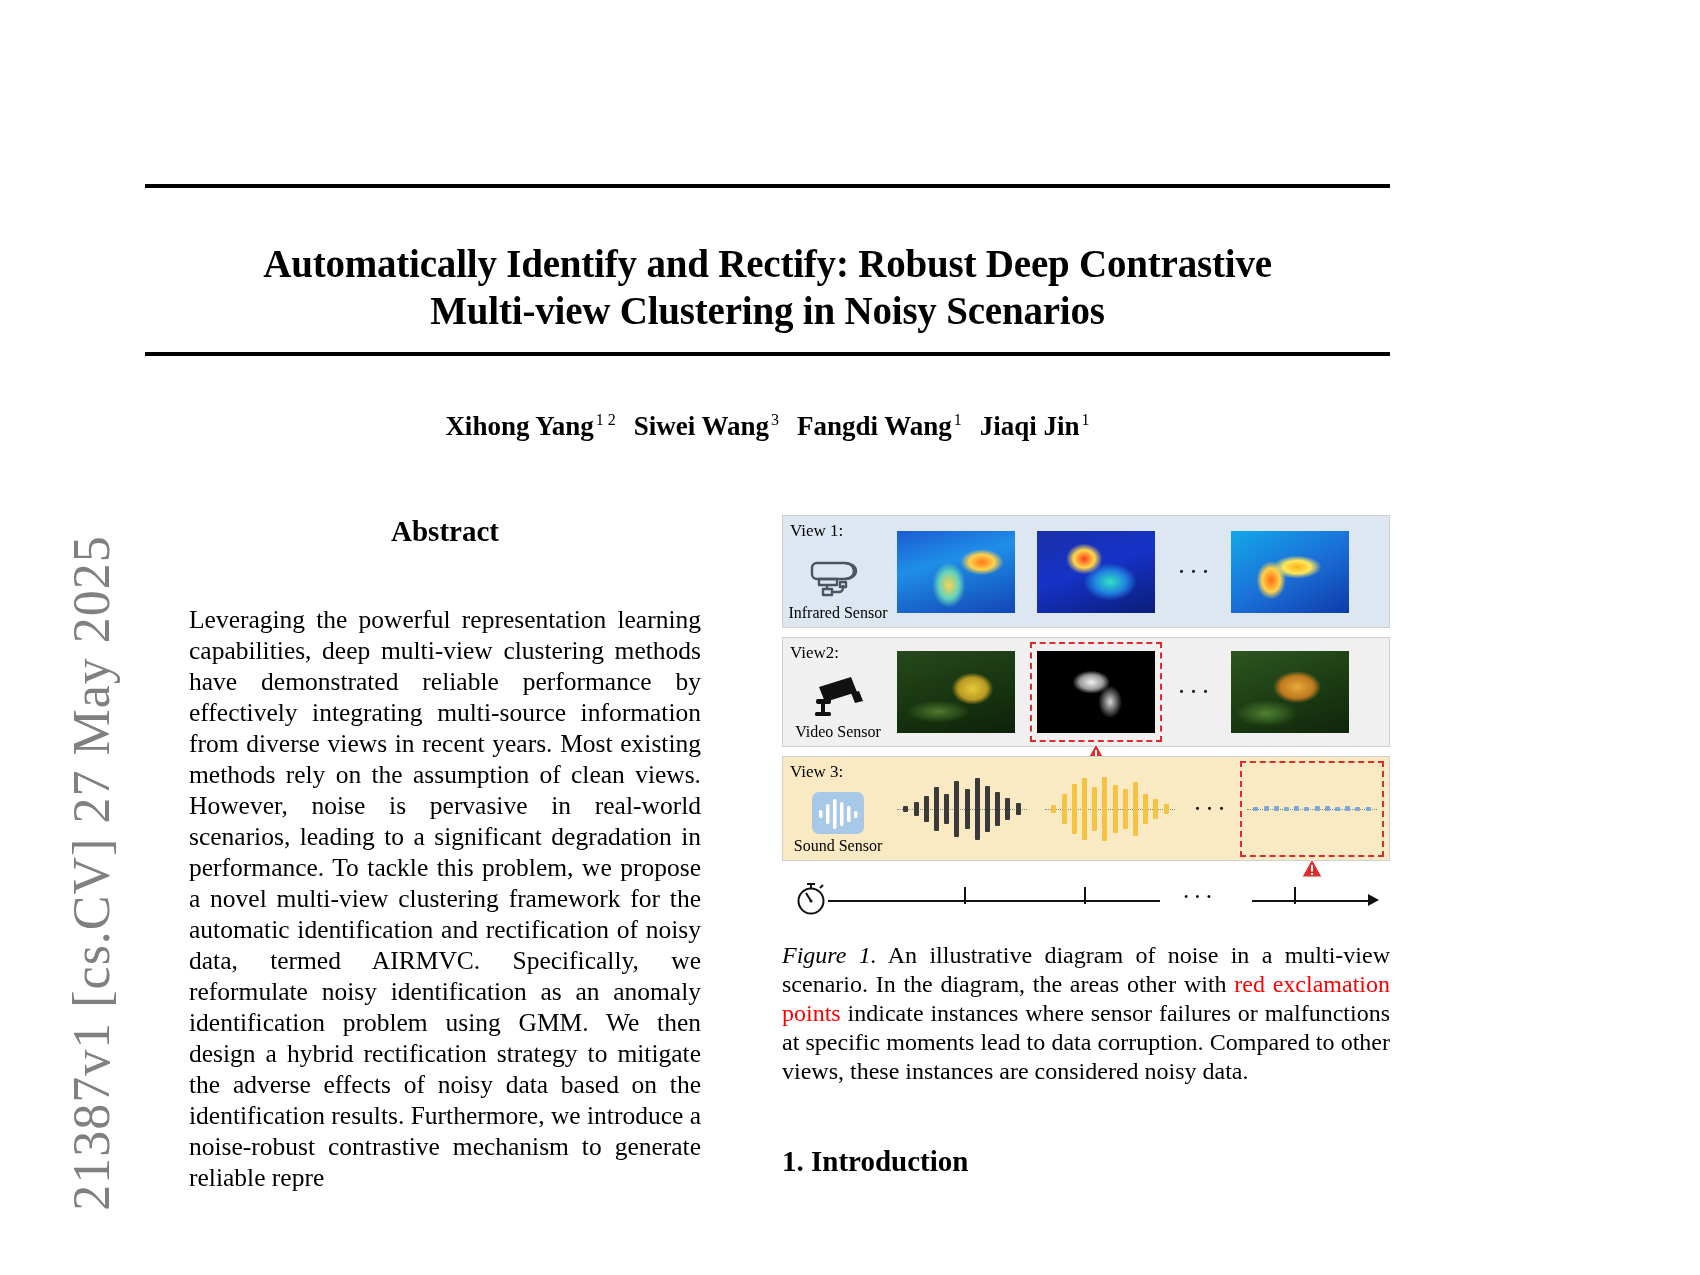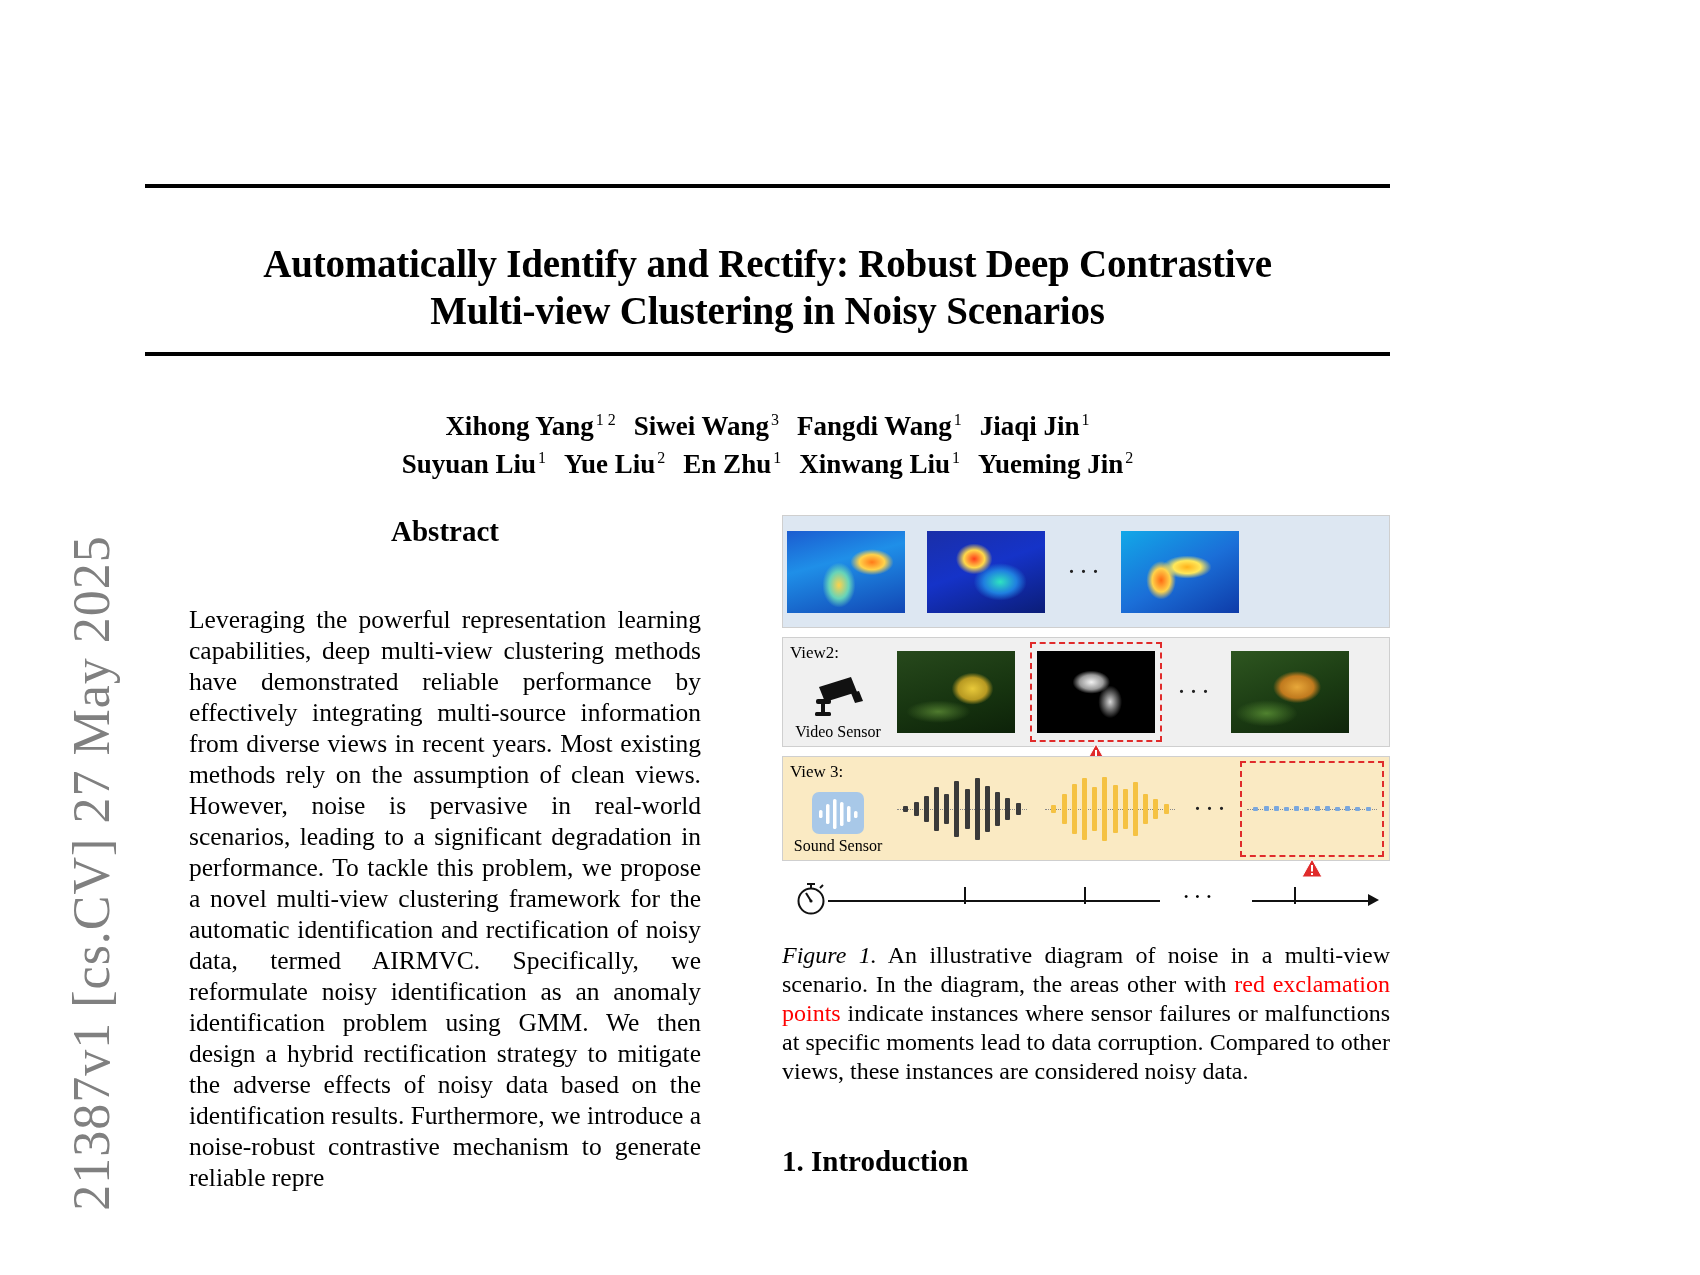--- a/index.html
+++ b/index.html
@@ -308,33 +308,49 @@
   <div class="rule" id="rule-top"></div>
   <div class="rule" id="rule-bot"></div>
 
   <h1 id="paper-title">
     <span class="t-line">Automatically Identify and Rectify: Robust Deep Contrastive</span>
     <span class="t-line">Multi-view Clustering in Noisy Scenarios</span>
   </h1>
 
   <div id="authors">
     <span class="a-line" id="author-line-1"><span class="author">Xihong Yang<sup>1 2</sup></span><span class="author">Siwei Wang<sup>3</sup></span><span class="author">Fangdi Wang<sup>1</sup></span><span class="author">Jiaqi Jin<sup>1</sup></span></span>
-    <span class="a-line" id="author-line-2"><span class="author">Suyuan Liu<sup>1</sup></span><span class="author">Yue Liu<sup>2</sup></span><span class="author">En Zhu<sup>1</sup></span><span class="author">Xinwang Liu<sup>1</sup></span><span class="author">Yueming Jin<sup>2</sup></span></span>
   </div>
 
   <div id="col-left">
     <div id="abstract-heading">Abstract</div>
     <div id="abstract-body">Leveraging the powerful representation learning capabilities, deep multi-view clustering methods have demonstrated reliable performance by effectively integrating multi-source information from diverse views in recent years. Most existing methods rely on the assumption of clean views. However, noise is pervasive in real-world scenarios, leading to a significant degradation in performance. To tackle this problem, we propose a novel multi-view clustering framework for the automatic identification and rectification of noisy data, termed AIRMVC. Specifically, we reformulate noisy identification as an anomaly identification problem using GMM. We then design a hybrid rectification strategy to mitigate the adverse effects of noisy data based on the identification results. Furthermore, we introduce a noise-robust contrastive mechanism to generate reliable repre</div>
   </div>
 
   <div id="col-right">
 
     <div id="figure-1">
 
       <div class="view-panel" id="view-1">
+        <div class="sensor-block">
+          <div class="view-label">View 1:</div>
+          <div class="sensor-icon">
+            <svg width="62" height="48" viewBox="0 0 62 48">
+              <g fill="none" stroke="#4a5560" stroke-width="2.4" stroke-linejoin="round">
+                <path d="M10 11 h28 a11 8 0 0 1 0 16 h-28 a5 5 0 0 1 -5 -5 v-6 a5 5 0 0 1 5 -5 z"></path>
+                <path d="M38 11 a9 8 0 0 1 0 16"></path>
+                <path d="M12 27 h18 v6 h-18 z"></path>
+                <path d="M20 33 v4"></path>
+                <path d="M16 37 h9 v6 h-9 z"></path>
+                <path d="M25 40 h7 a4 4 0 0 0 4 -4 v-3"></path>
+                <path d="M33 30 h6 v5 h-6 z"></path>
+              </g>
+            </svg>
+          </div>
+          <div class="sensor-name">Infrared Sensor</div>
+        </div>
         <div class="frames">
           <div class="frame img-ir1"></div>
           <div class="frame img-ir2"></div>
           <div class="ellipsis">···</div>
           <div class="frame img-ir3"></div>
         </div>
       </div>
 
       <div class="view-panel" id="view-2">
         <div class="sensor-block">

